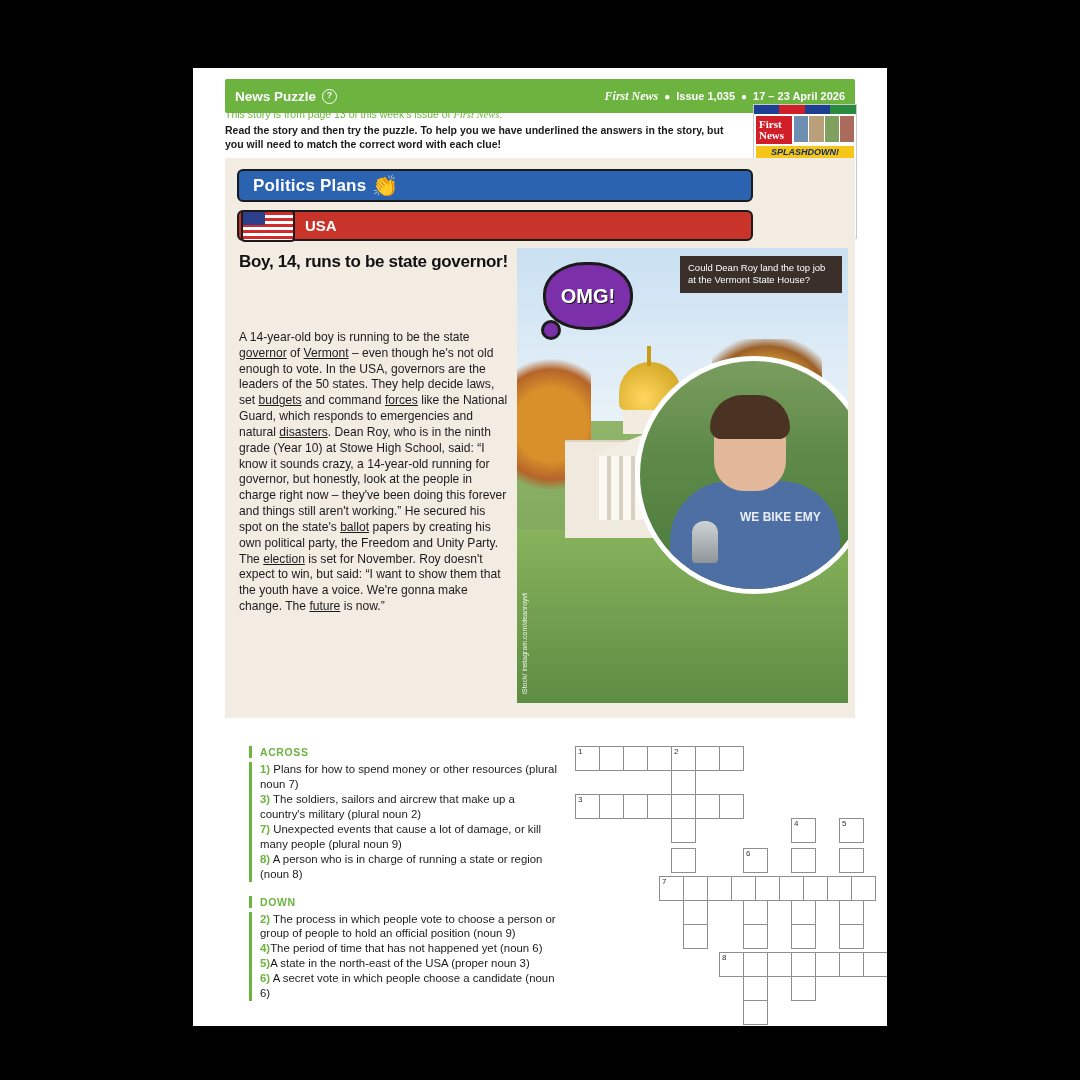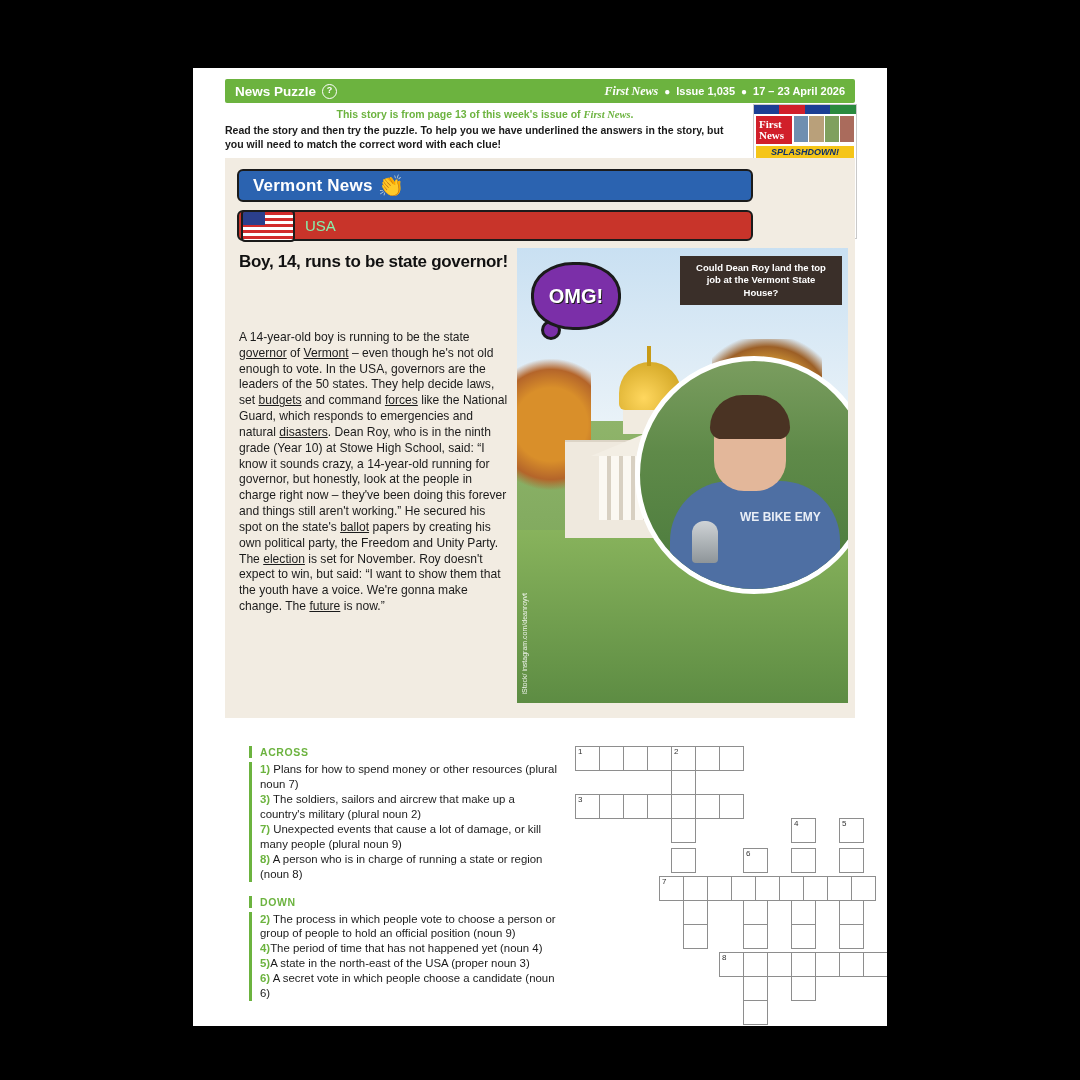--- a/index.html
+++ b/index.html
@@ -19,21 +19,21 @@
     background: #ffffff;
     overflow: hidden;
   }
 
   
   .header-bar {
     position: absolute;
     left: 32px;
     top: 11px;
     width: 630px;
-    height: 24px;
+    height: 34px;
     background: #6cb33f;
     border-radius: 2px;
     display: flex;
     align-items: center;
     justify-content: space-between;
     padding: 4px 10px;
     box-sizing: border-box;
   }
   .header-left {
     display: flex;
@@ -74,23 +74,22 @@
   
   .intro {
     position: absolute;
     left: 32px;
     top: 40px;
     width: 520px;
   }
   .intro .line1 {
     color: #6cb33f;
     font-size: 10.5px;
-    font-weight: bold;
+    font-weight: normal;
     margin-bottom: 3px;
-    text-align: center;
   }
   .intro .line1 em { font-family: "Liberation Serif", serif; font-style: italic; }
   .intro .line2 {
     color: #1a1a1a;
     font-size: 10.5px;
     font-weight: bold;
     line-height: 1.35;
   }
 
   
@@ -224,23 +223,23 @@
     overflow: hidden;
   }
   .flag:before {
     content: "";
     position: absolute;
     left: 0; top: 0;
     width: 22px; height: 13px;
     background: #2b3f8c;
   }
   .usa-bar .usa-label {
-    color: #86efac;
+    color: #ffffff;
     font-size: 15px;
-    font-weight: normal;
+    font-weight: bold;
     margin-left: 10px;
     text-align: center;
   }
 
   .headline {
     position: absolute;
     left: 14px;
     top: 95px;
     width: 275px;
     font-size: 17px;
@@ -338,21 +337,21 @@
     position: absolute; left: 52px; top: 160px; width: 26px; height: 42px;
     background: linear-gradient(180deg,#cfd3d6,#8e9599);
     border-radius: 12px 12px 4px 4px;
   }
   .omg {
     position: absolute;
     left: 10px; top: 8px;
     width: 96px; height: 80px;
   }
   .omg .bubble {
-    position: absolute; left: 4px; top: 6px;
+    position: absolute; left: 16px; top: 6px;
     width: 84px; height: 62px;
     background: #7b2fa8;
     border: 3px solid #1b1b1b;
     border-radius: 42px / 32px;
     display: flex; align-items: center; justify-content: center;
   }
   .omg .bubble span {
     color: #ffffff; font-weight: bold; font-size: 20px;
     text-shadow: 1px 1px 0 #1b1b1b;
   }
@@ -360,25 +359,24 @@
     position: absolute; left: 14px; top: 64px; width: 14px; height: 14px;
     background: #7b2fa8; border: 3px solid #1b1b1b; border-radius: 50%;
   }
   .caption-box {
     position: absolute;
     right: 6px; top: 8px;
     width: 162px;
     background: #3a2f29;
     color: #ffffff;
     font-size: 9.5px;
-    font-weight: bold;
+    font-weight: normal;
     line-height: 1.3;
     padding: 6px 8px;
     box-sizing: border-box;
-    text-align: center;
   }
   .credit {
     position: absolute;
     left: 4px; bottom: 8px;
     color: #ffffff;
     font-size: 7px;
     writing-mode: vertical-rl;
     transform: rotate(180deg);
     opacity: .9;
   }
@@ -472,21 +470,21 @@
     <div class="tcols">
       <i></i>
         <i></i>
         <i></i>
     </div>
   </div>
 
   <div class="article">
 
     <div class="politics-bar">
-      <span class="label">Vermont News</span>
+      <span class="label">Politics Plans</span>
       <span class="hand">👏</span>
     </div>
 
     <div class="usa-bar">
       <span class="flag"></span>
       <span class="usa-label">USA</span>
     </div>
 
     <div class="headline">Boy, 14, runs to be state governor!</div>
 
@@ -551,21 +549,21 @@
       </div>
     </div>
 
     <div class="clue-group">
       <div class="clue-head">DOWN</div>
       <div class="clue">
         <b>2)</b>
         <span>The process in which people vote to choose a person or group of people to hold an official position (noun 9)</span>
       </div>
       <div class="clue">
-        <b>4)</b><span>The period of time that has not happened yet (noun 4)</span>
+        <b>4)</b><span>The period of time that has not happened yet (noun 6)</span>
       </div>
       <div class="clue">
         <b>5)</b><span>A state in the north-east of the USA (proper noun 3)</span>
       </div>
       <div class="clue">
         <b>6)</b>
         <span>A secret vote in which people choose a candidate (noun 6)</span>
       </div>
     </div>
   </div>

